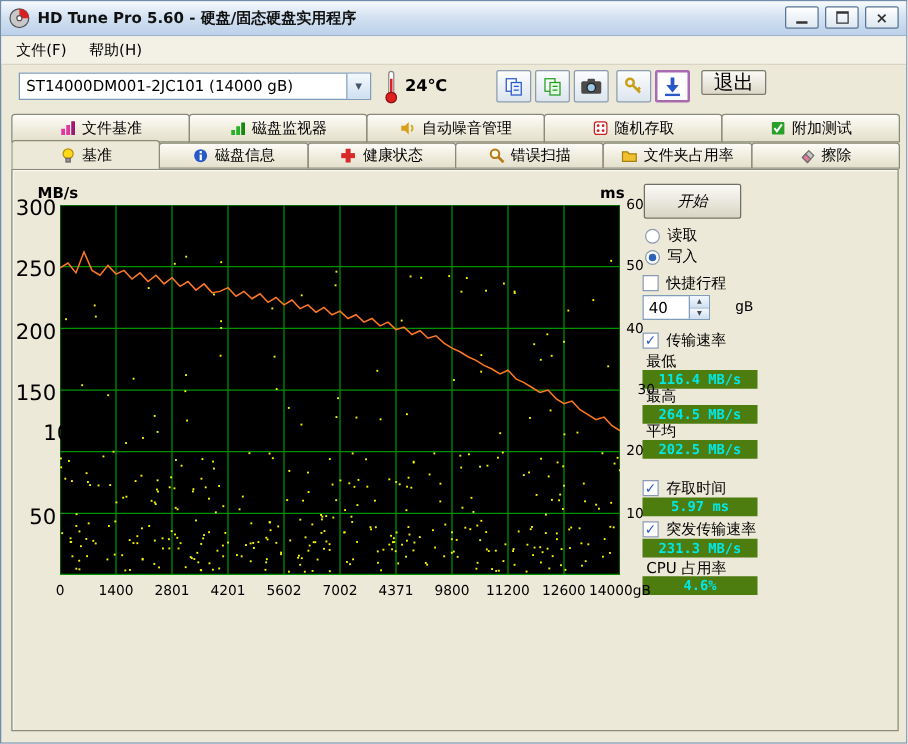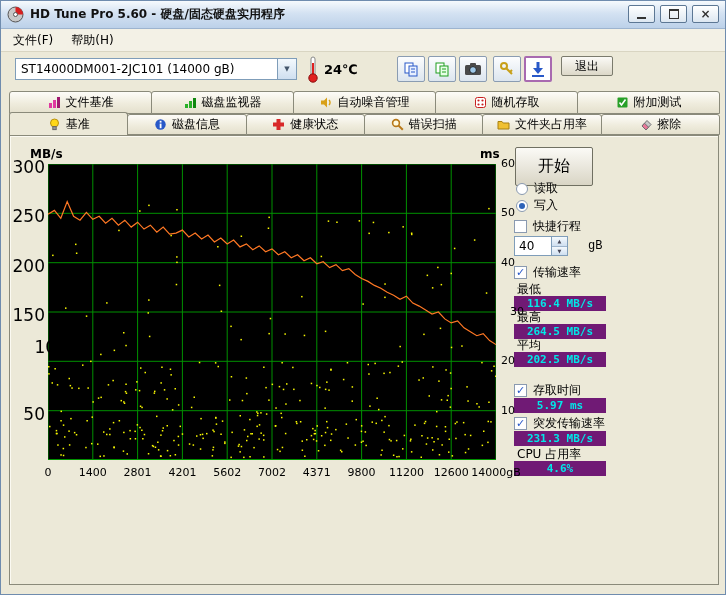--- a/index.html
+++ b/index.html
@@ -22,58 +22,58 @@
 
   
   .combobox{position:absolute;top:57px;left:14px;width:282px;height:22px;box-sizing:border-box;background:#fff;border:1px solid #7f9db9;display:flex;align-items:stretch;font-size:12px;}
   .cb-text{flex:1;display:flex;align-items:center;padding-left:5px;white-space:nowrap;overflow:hidden;}
   .cb-arrow{width:18px;border-left:1px solid #7f9db9;background:linear-gradient(#f4f9fd,#cfdff0);display:flex;align-items:center;justify-content:center;font-size:7px;color:#44566b;}
   .therm{position:absolute;top:54px;left:305px;}
   .temp-text{position:absolute;top:61px;left:323px;font-size:13px;font-weight:bold;}
   .tool-btn{position:absolute;top:55px;width:28px;height:26px;box-sizing:border-box;border:1px solid #8a9cb2;border-radius:2px;background:linear-gradient(#fcfdfe,#dce5ee);display:flex;align-items:center;justify-content:center;}
   .tb1{left:396px}.tb2{left:427px}.tb3{left:458px}.tb4{left:492px}
   .tb5{left:523px;border:2px solid #a86ab0;background:#fff;}
-  .exit-btn{position:absolute;top:55px;left:560px;width:52px;height:20px;box-sizing:border-box;border:1px solid #7b7b6d;border-radius:2px;background:linear-gradient(#fbfaf6,#dcd8c8);display:flex;align-items:center;justify-content:center;font-size:12px;}
+  .exit-btn{position:absolute;top:55px;left:560px;width:52px;height:20px;box-sizing:border-box;border:1px solid #7b7b6d;border-radius:2px;background:linear-gradient(#fbfaf6,#dcd8c8);display:flex;align-items:center;justify-content:center;font-size:16px;}
 
   
   .tabs-row1{position:absolute;top:90px;left:8px;width:710px;height:23px;display:flex;}
   .tabs-row2{position:absolute;top:113px;left:8px;width:710px;height:21px;display:flex;}
   .tab{flex:1;box-sizing:border-box;border:1px solid #8a8a7a;margin-right:-1px;border-radius:3px 3px 0 0;background:linear-gradient(#fdfcf8,#efecdd 55%,#e4e0cd);display:flex;align-items:center;justify-content:center;gap:5px;font-size:12px;white-space:nowrap;overflow:hidden;}
   .tab.active{background:#ece9d8;border-bottom:none;margin-top:-2px;z-index:3;position:relative;}
   .tab svg{flex:0 0 auto;}
 
   
   .content{position:absolute;top:134px;left:8px;width:710px;height:450px;box-sizing:border-box;background:#ece9d8;border:1px solid #8a8a7a;box-shadow:inset 1px 1px 0 #fbfaf2;}
   .ylabel-left{position:absolute;top:11px;left:20px;font-size:12px;font-weight:bold;}
   .ylabel-right{position:absolute;top:11px;left:470px;font-size:12px;font-weight:bold;}
   .plot-wrap{position:absolute;top:28px;left:38px;width:448px;height:296px;background:#000;}
   .plot-wrap svg{display:block;}
   .ytick-left{position:absolute;left:2px;width:33px;text-align:right;font-size:17px;}
   .ytick-right{position:absolute;left:491px;width:32px;text-align:left;font-size:11px;}
   .xtick{position:absolute;top:330px;width:64px;text-align:center;font-size:11px;white-space:nowrap;}
 
   
-  .start-btn{position:absolute;top:11px;left:505px;width:78px;height:39px;box-sizing:border-box;border:1px solid #707062;border-radius:2px;background:linear-gradient(#fbfaf6,#d9d5c5);display:flex;align-items:center;justify-content:center;font-size:16px;}
+  .start-btn{position:absolute;top:11px;left:505px;width:78px;height:28px;box-sizing:border-box;border:1px solid #707062;border-radius:2px;background:linear-gradient(#fbfaf6,#d9d5c5);display:flex;align-items:center;justify-content:center;font-size:12px;font-style:italic;}
   .radio-row{position:absolute;left:506px;display:flex;align-items:center;gap:6px;font-size:12px;}
   .r1{top:44px}.r2{top:61px}
   .radio{width:12px;height:12px;box-sizing:border-box;border-radius:50%;border:1px solid #8a9ab0;background:#fff;position:relative;flex:0 0 auto;}
   .radio.checked::after{content:"";position:absolute;left:2px;top:2px;width:6px;height:6px;border-radius:50%;background:#2d62b8;}
   .chk-row{position:absolute;left:504px;display:flex;align-items:center;gap:6px;font-size:12px;}
   .c-short{top:82px}.c-transfer{top:128px}.c-access{top:246px}.c-burst{top:279px}
   .chk{width:13px;height:13px;box-sizing:border-box;border:1px solid #8a9ab0;background:#fff;display:flex;align-items:center;justify-content:center;flex:0 0 auto;color:#2858c8;font-weight:bold;font-size:11px;line-height:1;}
   .chk.checked::after{content:"✓";}
   .spin-input{position:absolute;top:100px;left:504px;width:54px;height:20px;box-sizing:border-box;border:1px solid #7f9db9;background:#fff;display:flex;}
   .spin-input input{flex:1;border:none;outline:none;font-size:12px;padding:0 0 0 4px;width:30px;font-family:inherit;background:transparent;}
   .spin-btns{width:15px;border-left:1px solid #7f9db9;display:flex;flex-direction:column;}
   .spin-btns span{flex:1;display:flex;align-items:center;justify-content:center;font-size:5px;color:#445;background:linear-gradient(#f4f9fd,#cfdff0);}
   .spin-btns span:first-child{border-bottom:1px solid #9db4cc;}
   .unit-gb{position:absolute;top:103px;left:578px;font-size:12px;font-family:Liberation Mono, monospace;}
   .fieldlabel{position:absolute;left:507px;font-size:12px;}
   .l-min{top:145px}.l-max{top:173px}.l-avg{top:201px}.l-cpu{top:310px}
-  .valbox{position:absolute;left:504px;width:92px;height:15px;background:#701a75;color:#00e8e8;font-family:"DejaVu Sans Mono","Liberation Mono",monospace;font-size:11px;font-weight:bold;display:flex;align-items:center;justify-content:center;white-space:nowrap;}
+  .valbox{position:absolute;left:504px;width:92px;height:15px;background:#4d7c0f;color:#00e8e8;font-family:"DejaVu Sans Mono","Liberation Mono",monospace;font-size:11px;font-weight:bold;display:flex;align-items:center;justify-content:center;white-space:nowrap;}
   .v-min{top:160px}.v-max{top:188px}.v-avg{top:216px}.v-access{top:262px}.v-burst{top:295px}.v-cpu{top:325px}
 </style>
 </head>
 <body>
 
 <div class="window">
 
   <div class="titlebar">
     <svg class="app-icon" viewBox="0 0 17 17">
       <circle cx="8.5" cy="8.5" r="7.5" fill="#c8c8c8" stroke="#555"></circle>

